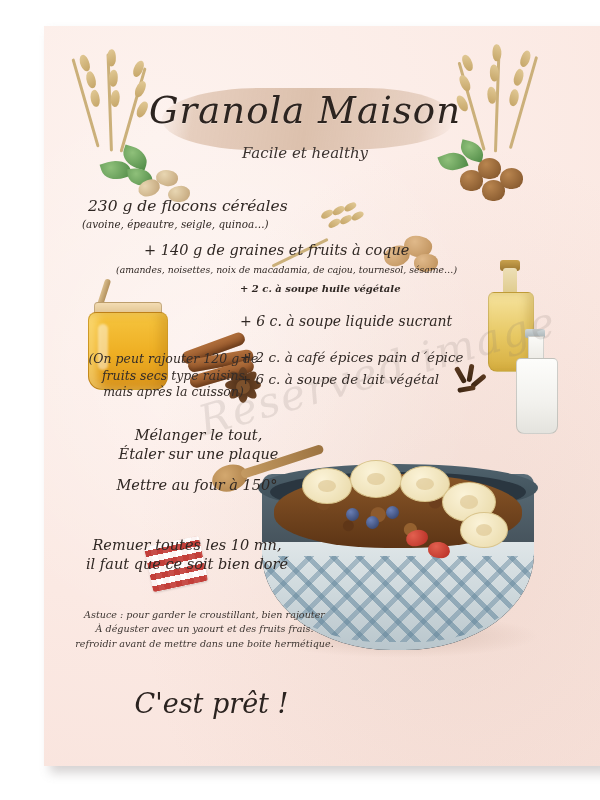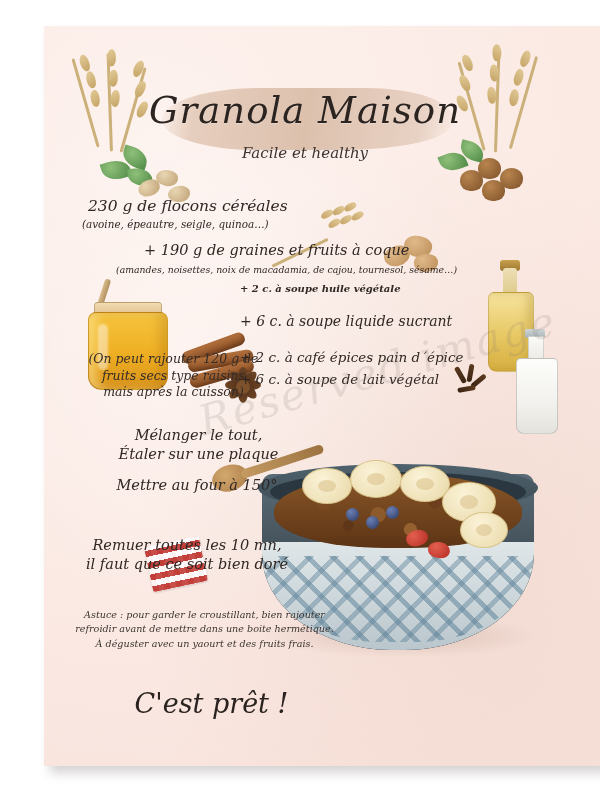--- a/index.html
+++ b/index.html
@@ -528,21 +528,21 @@
       <div class="strawberry" style="left:174px;top:96px;transform:rotate(8deg);"></div>
     </div>
 
     <div class="title-wash"></div>
     <div class="title">Granola Maison</div>
     <div class="subtitle">Facile et healthy</div>
 
     <div class="line ing1">230 g de flocons céréales</div>
     <div class="line ing1sub">(avoine, épeautre, seigle, quinoa…)</div>
 
-    <div class="line ing2">+ 190 g de graines et fruits à coque</div>
+    <div class="line ing2">+ 140 g de graines et fruits à coque</div>
     <div class="line ing2sub">(amandes, noisettes, noix de macadamia, de cajou, tournesol, sésame…)</div>
 
     <div class="line ing3">+ 2 c. à soupe huile végétale</div>
     <div class="line ing4">+ 6 c. à soupe liquide sucrant</div>
     <div class="line ing5">+ 2 c. à café épices pain d´épice</div>
     <div class="line ing6">+ 6 c. à soupe de lait végétal</div>
 
     <div class="line note">(On peut rajouter 120 g de fruits secs type raisins mais après la cuisson)</div>
 
     <div class="line step1">
@@ -550,21 +550,21 @@
       <div>Étaler sur une plaque</div>
     </div>
     <div class="line step2">Mettre au four à 150°</div>
     <div class="line step3">
       <div>Remuer toutes les 10 mn,</div>
       <div>il faut que ce soit bien doré</div>
     </div>
 
     <div class="line tip">
       <div>Astuce : pour garder le croustillant, bien rajouter</div>
+      <div>À déguster avec un yaourt et des fruits frais.</div>
       <div>refroidir avant de mettre dans une boite hermétique.</div>
-      <div>À déguster avec un yaourt et des fruits frais.</div>
     </div>
 
     <div class="line done">C'est prêt !</div>
 
     <div class="watermark">Reserved image</div>
   </div>
 </div>
 
 </body></html>

